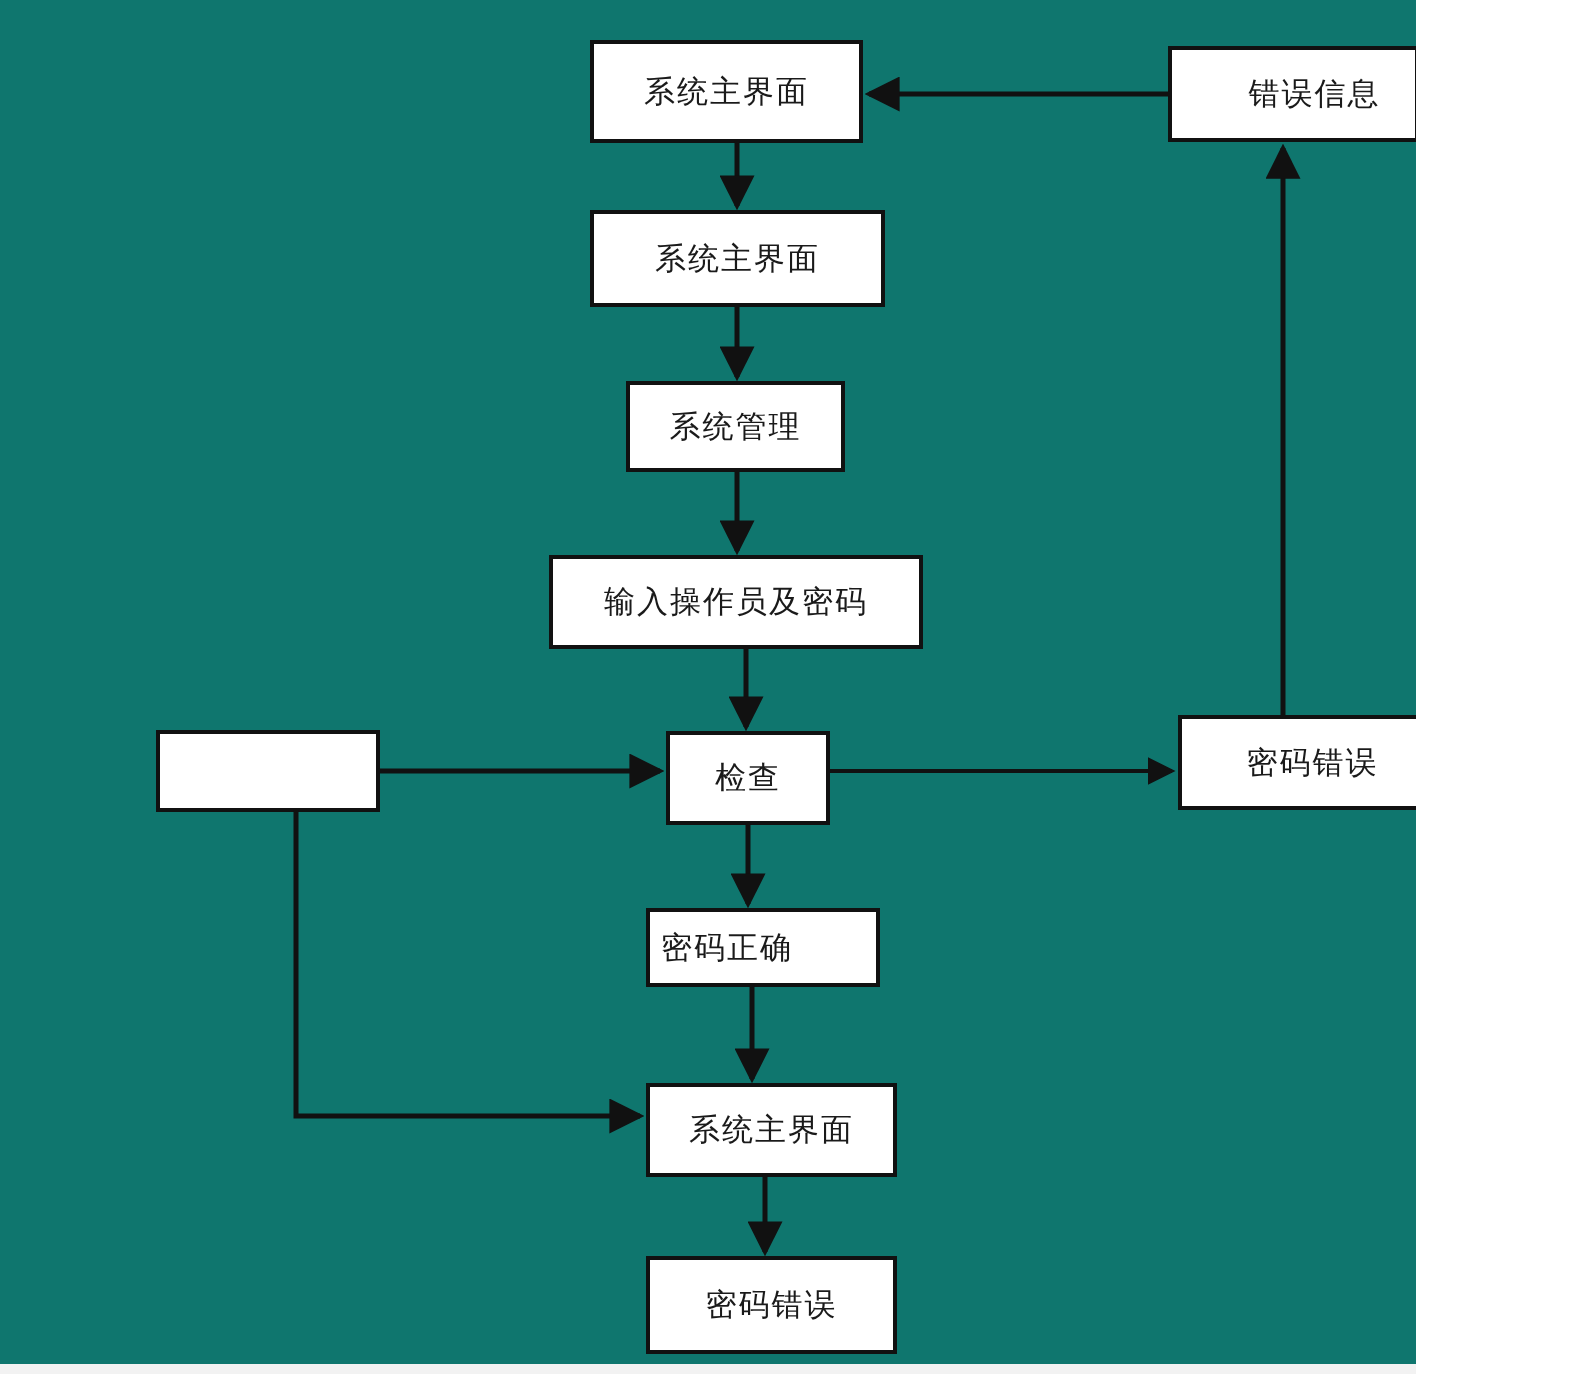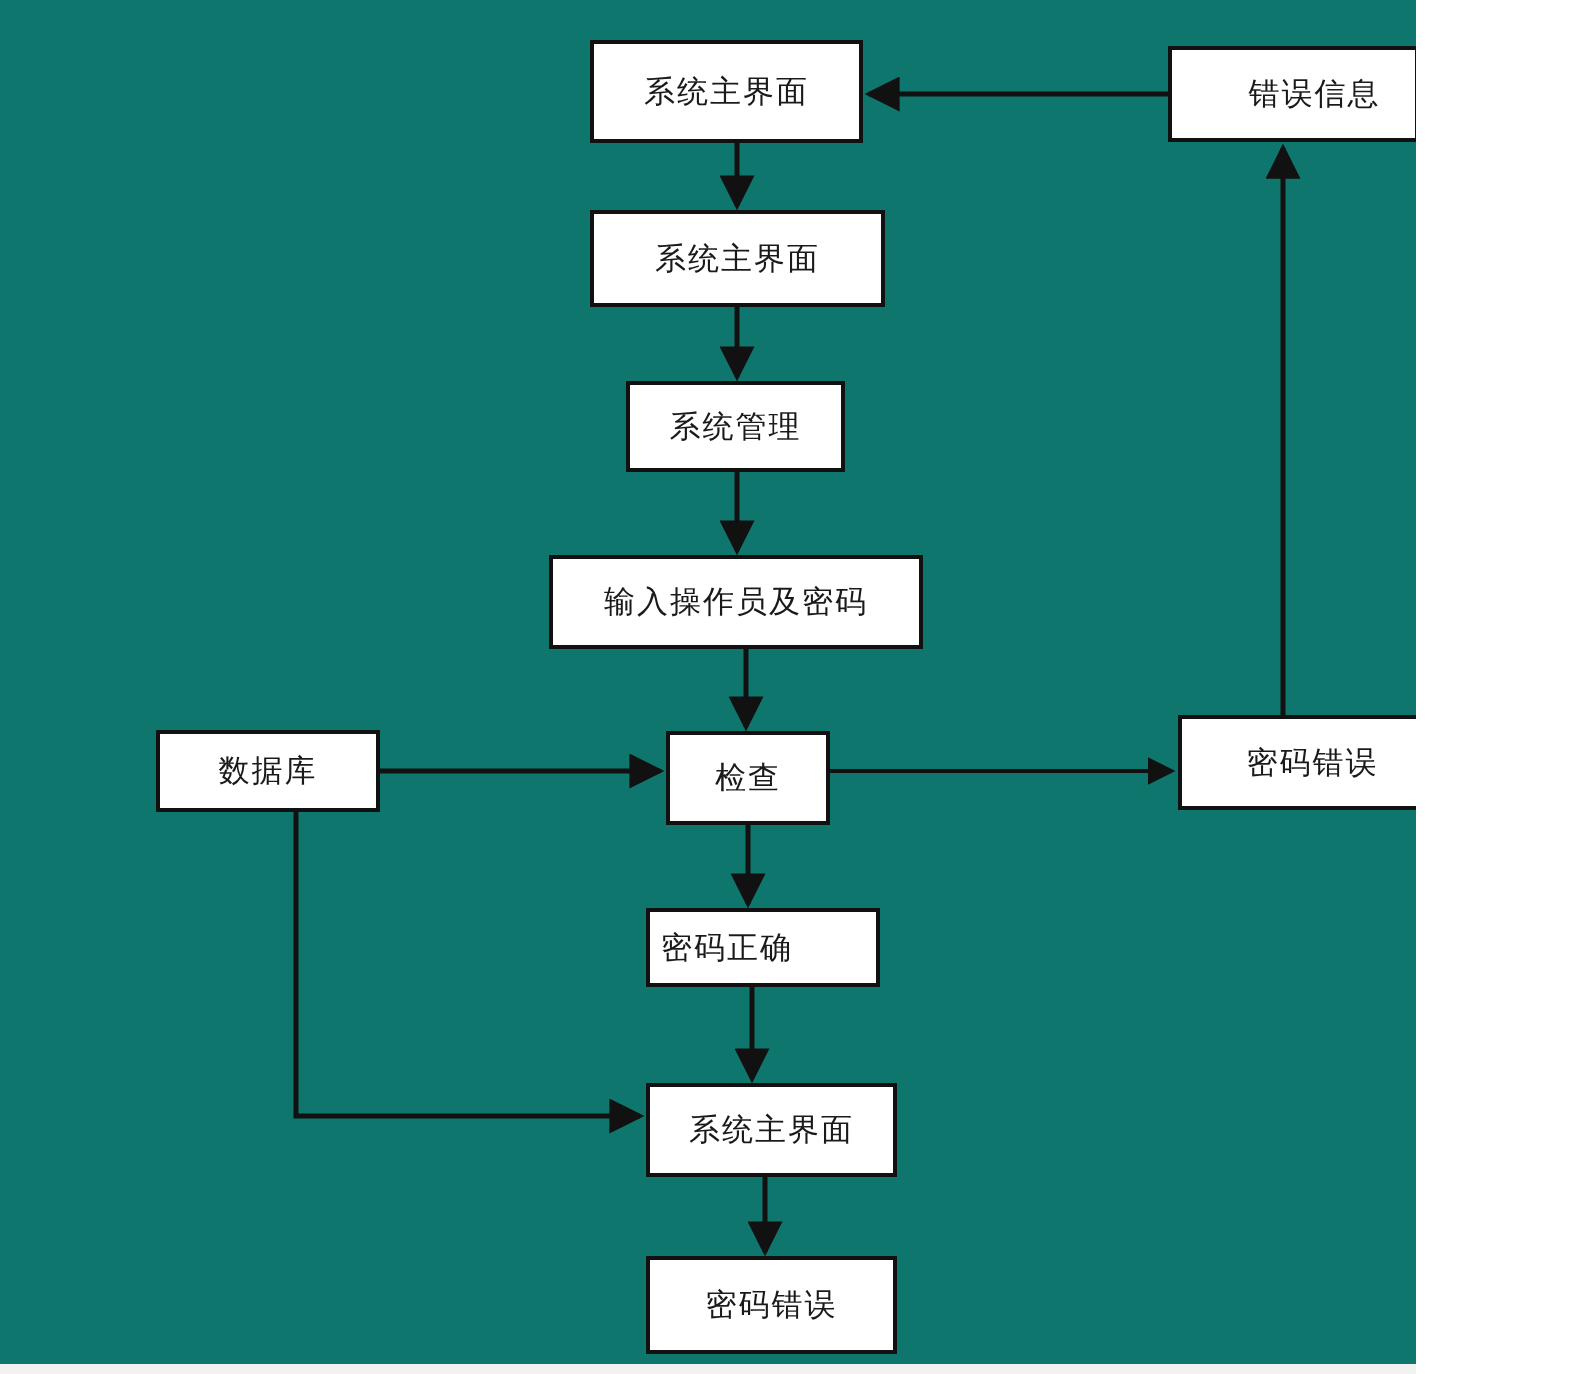--- a/index.html
+++ b/index.html
@@ -95,21 +95,20 @@
     <path d="M 296 810 L 296 1116 L 640 1116" stroke="#111111" stroke-width="5" fill="none" marker-end="url(#arrow)"></path>
 
     <path d="M 765 1175 L 765 1252" stroke="#111111" stroke-width="5" fill="none" marker-end="url(#arrow)"></path>
   </svg>
 
   <div class="node-label" style="left:592px; top:42px;   width:269px; height:99px;">系统主界面</div>
   <div class="node-label" style="left:1191px;top:48px;   width:247px; height:92px;">错误信息</div>
   <div class="node-label" style="left:592px; top:212px;  width:291px; height:93px;">系统主界面</div>
   <div class="node-label" style="left:551px; top:557px;  width:370px; height:90px;">输入操作员及密码</div>
   <div class="node-label" style="left:628px; top:383px;  width:215px; height:87px;">系统管理</div>
-  <div class="node-label" style="left:158px; top:732px;  width:220px; height:78px;">数据库</div>
   <div class="node-label" style="left:1180px;top:717px;  width:265px; height:91px;">密码错误</div>
   <div class="node-label" style="left:668px; top:733px;  width:160px; height:90px;">检查</div>
   <div class="node-label" style="left:612px; top:910px;  width:230px; height:75px;">密码正确</div>
   <div class="node-label" style="left:648px; top:1085px; width:247px; height:90px;">系统主界面</div>
   <div class="node-label" style="left:648px; top:1258px; width:247px; height:94px;">密码错误</div>
 
   <div class="bottom-strip"></div>
 </div>
 
 </body></html>

